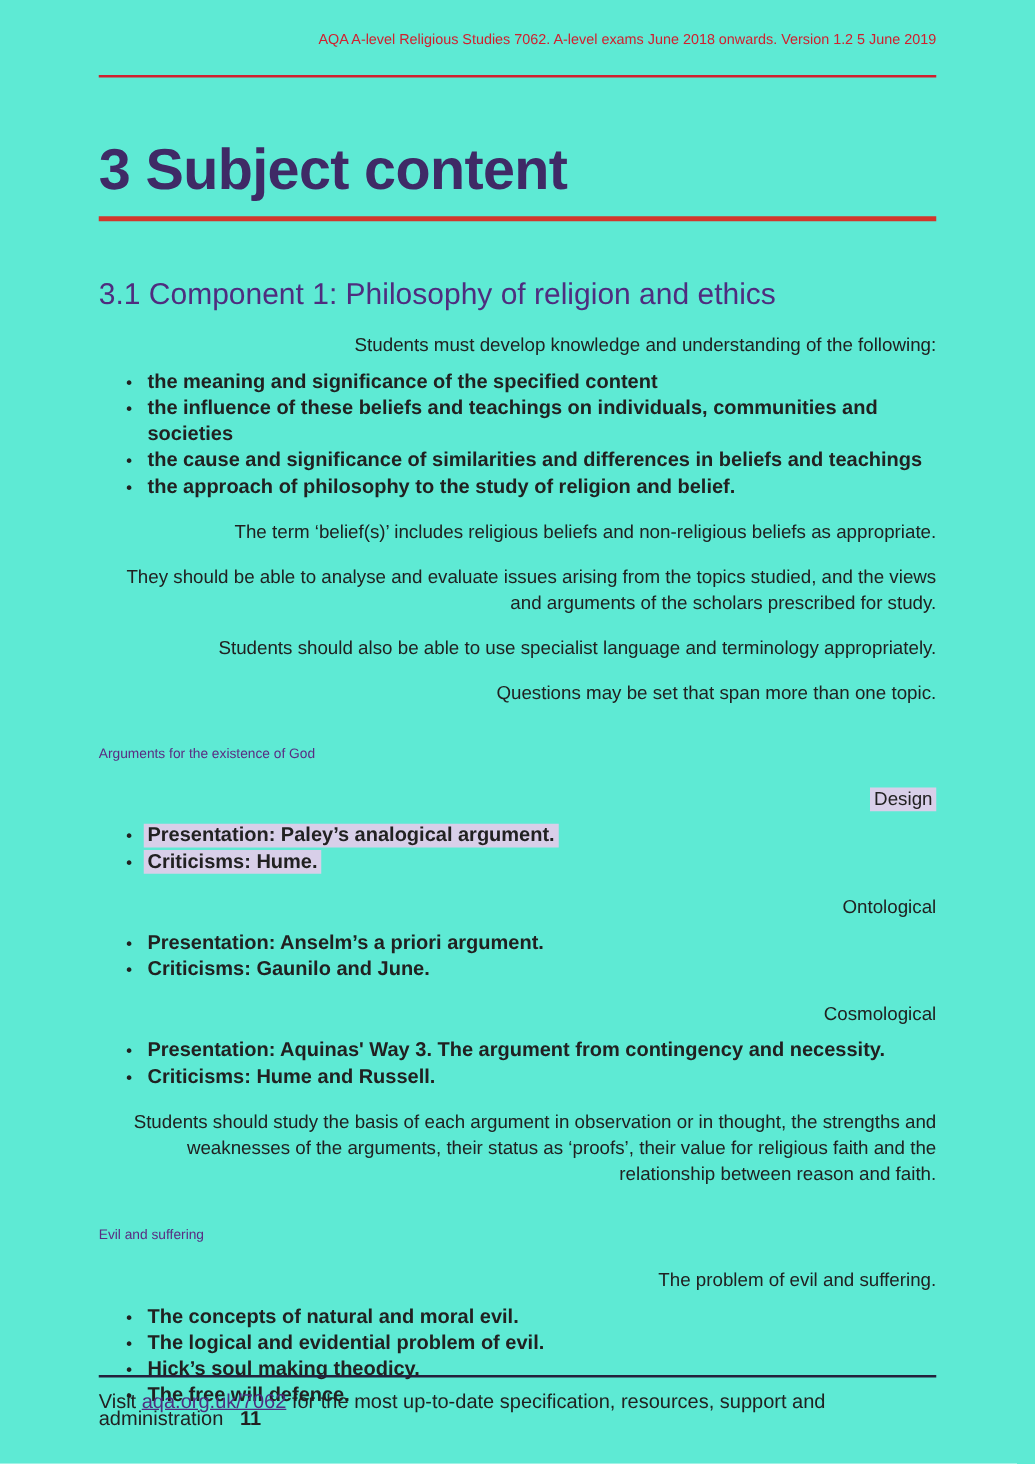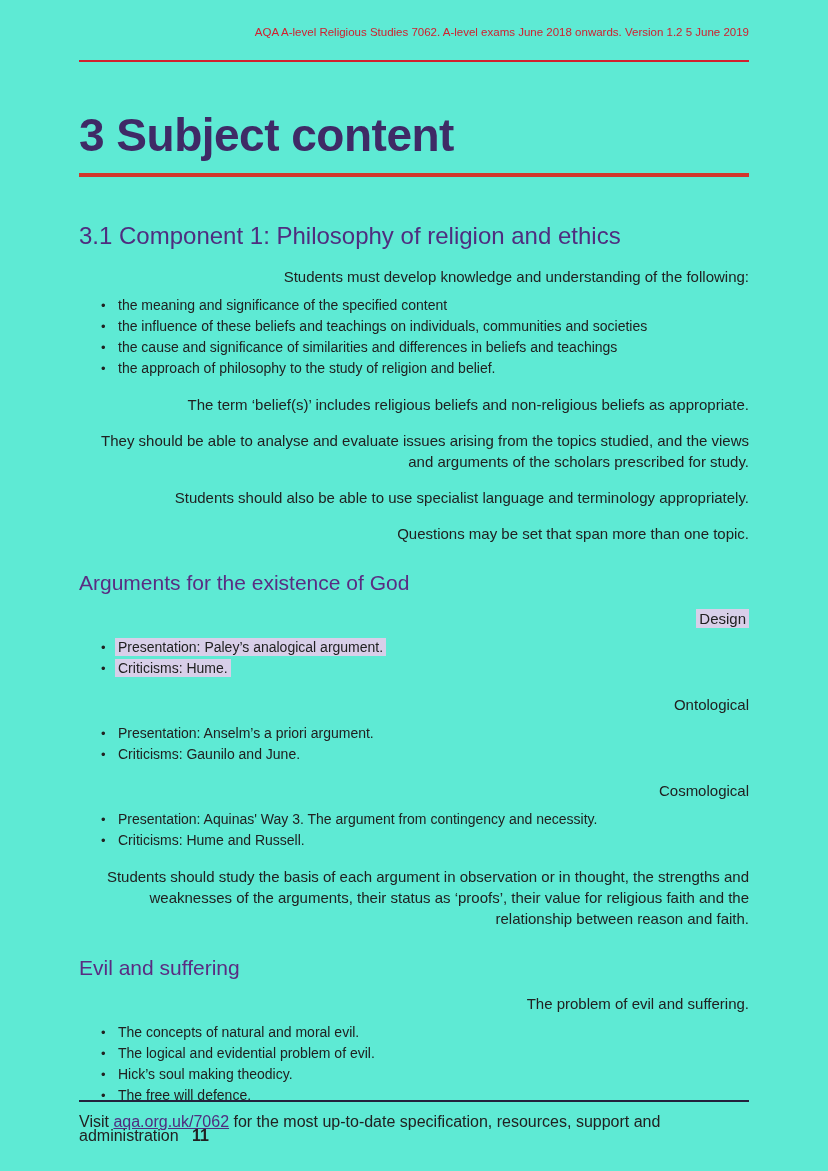--- a/index.html
+++ b/index.html
@@ -54,44 +54,45 @@
   }
   h3.h3 {
     margin:20px 79px 0 79px;
     font-size:20px;
     line-height:26px;
     font-weight:normal;
     color:var(--heading-purple, #4f2d7f);
   }
   h4.h4 {
     margin:28px 79px 0 79px;
-    font-size:21px;
+    font-size:11px;
     line-height:21px;
     font-weight:normal;
     color:var(--subheading-purple, #5a2c82);
   }
 
   
   p.body {
     margin:15px 79px 0 79px;
     font-size:15px;
     line-height:21px;
     color:#212121;
     text-align:right;
   }
   ul.bullets {
     margin:8px 79px 0 79px;
     list-style:none;
   }
   ul.bullets li {
     position:relative;
     padding-left:39px;
-    font-size:14px;
-    line-height:21px;
-    color:#212121;
+    font-size:16px;
+    line-height:21px;
+    color:#212121;
+    font-weight:bold;
   }
   ul.bullets li::before {
     content:"\2022";
     position:absolute;
     left:22px;
     top:0;
     font-size:13px;
     line-height:21px;
     color:#212121;
   }

